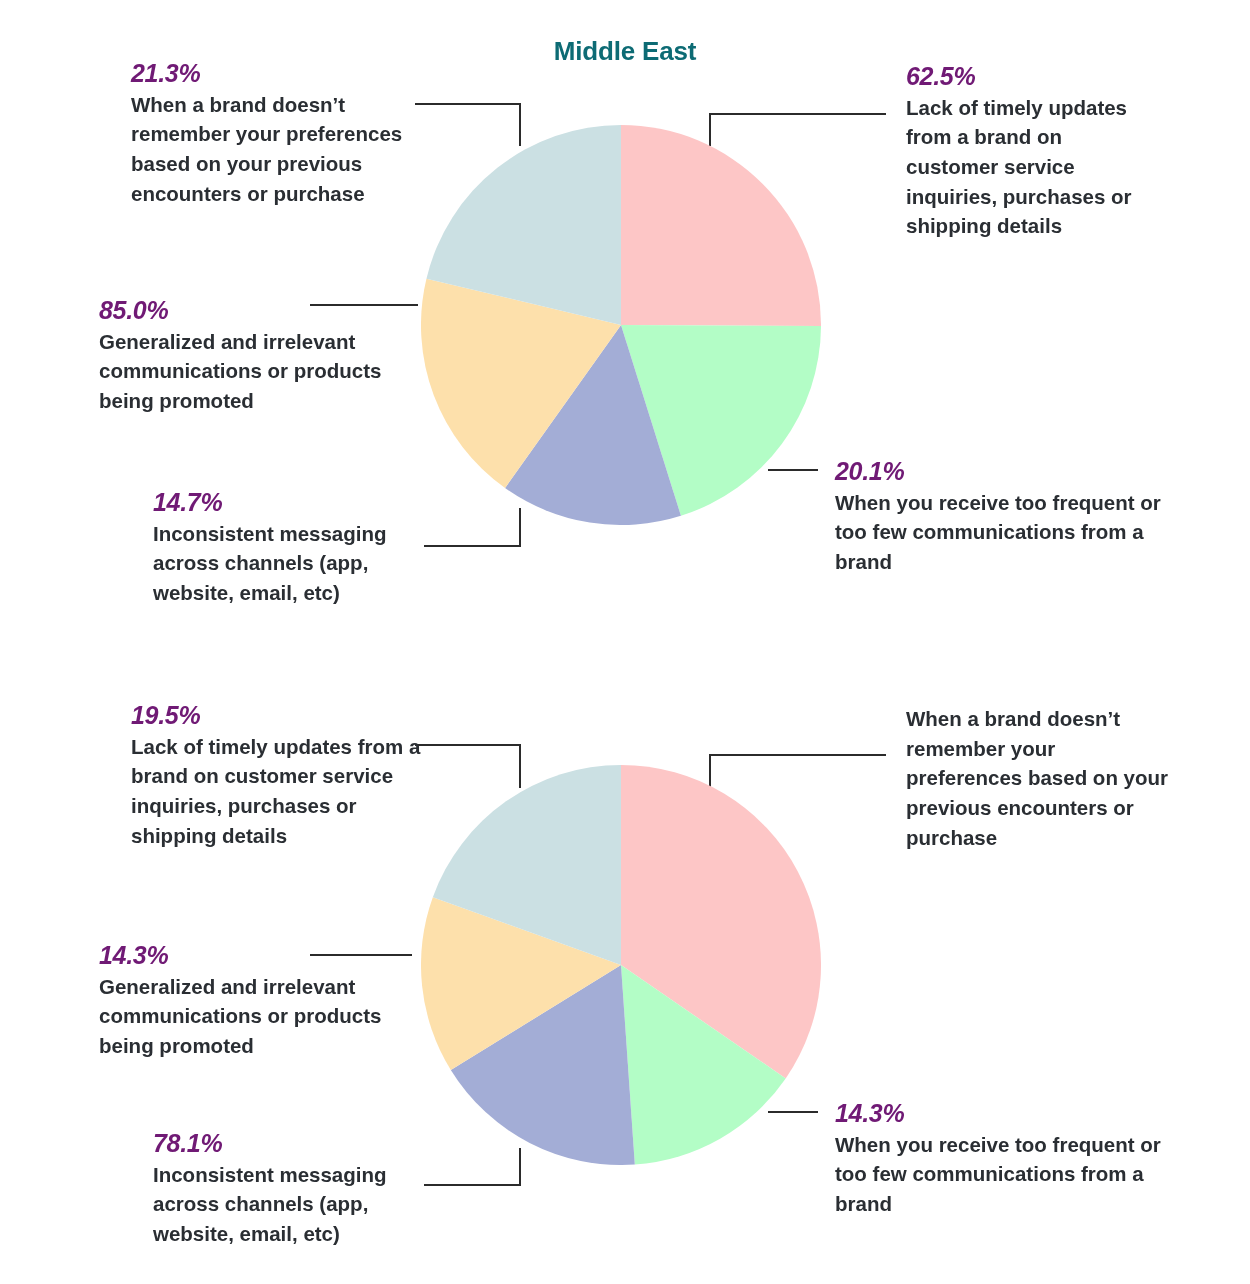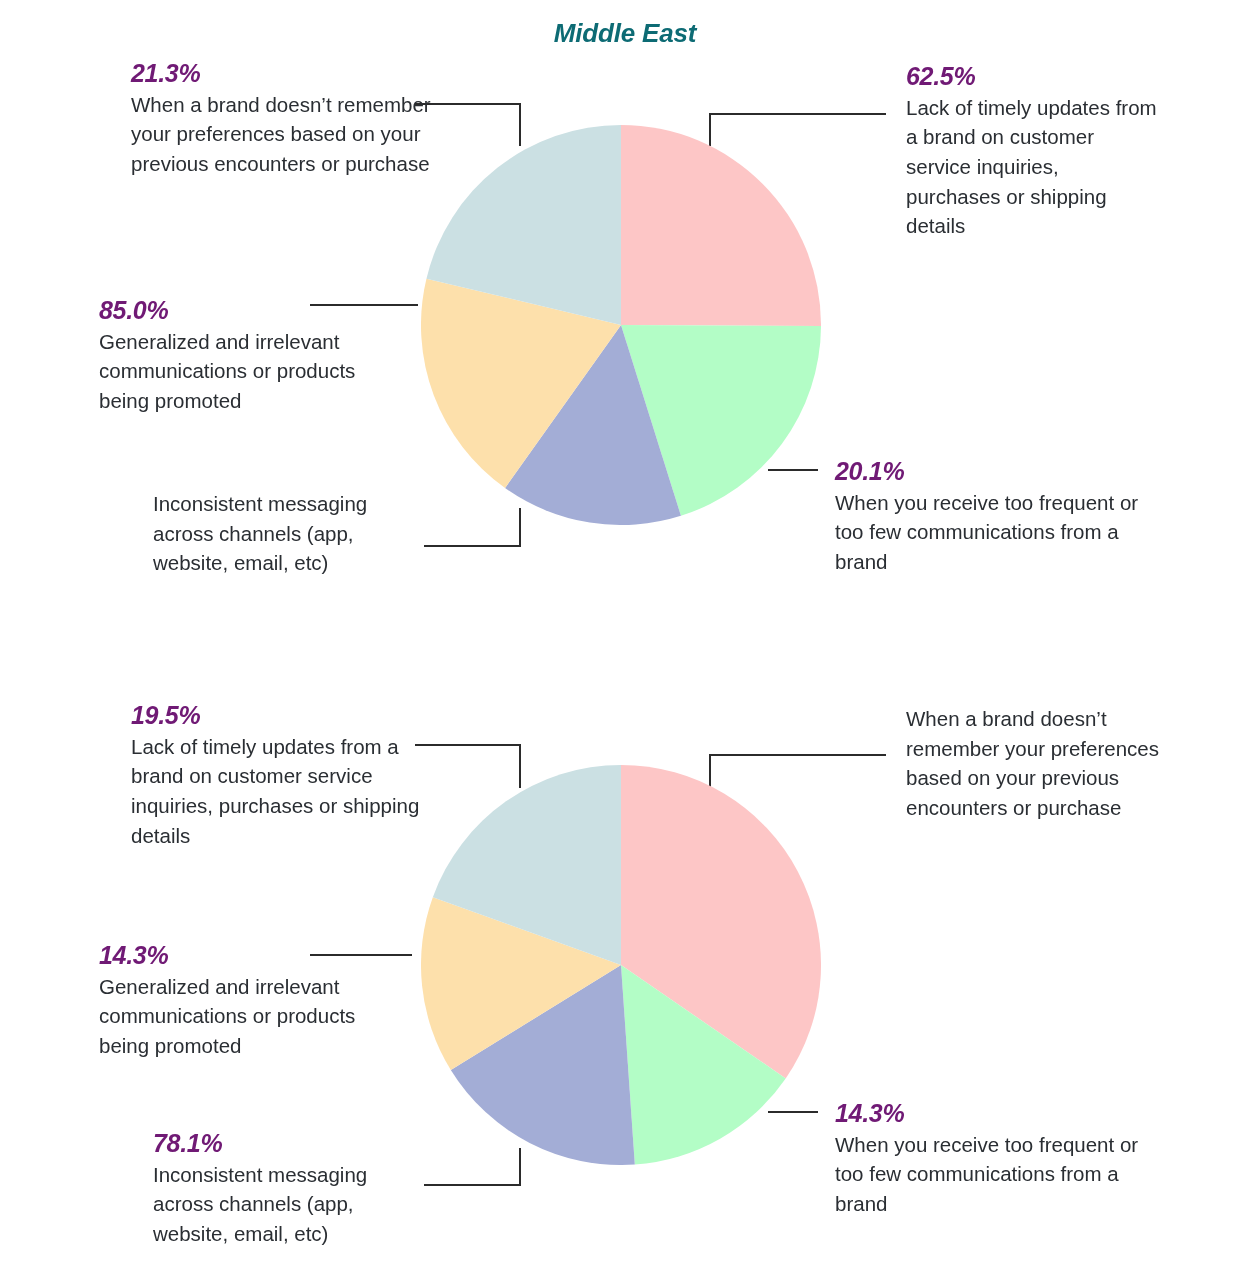--- a/index.html
+++ b/index.html
@@ -59,31 +59,31 @@
     letter-spacing: -0.3px;
     line-height: 1.1;
     margin: 0 0 2px 0;
     font-style: italic;
   }
   .callout .desc {
     color: #2a2e33;
     font-size: 20.5px;
     line-height: 1.45;
     margin: 0;
-    font-weight: 400;
+    font-weight: 700;
   }
   .callout.right { text-align: left; }
   .callout.left  { text-align: left; }
 </style>
 </head>
 <body>
 
 <section class="chart-block" id="block-me">
 
-  <div class="chart-title" style="top:18px;font-style:italic;">Middle East</div>
+  <div class="chart-title" style="top:36px;">Middle East</div>
 
   <svg class="leaders" height="650" width="1250">
 
     <polyline points="415,104 520,104 520,146" fill="none" stroke="#2b2b2b" stroke-width="2"></polyline>
 
     <polyline points="310,305 418,305" fill="none" stroke="#2b2b2b" stroke-width="2"></polyline>
 
     <polyline points="424,546 520,546 520,508" fill="none" stroke="#2b2b2b" stroke-width="2"></polyline>
 
     <polyline points="886,114 710,114 710,146" fill="none" stroke="#2b2b2b" stroke-width="2"></polyline>
@@ -112,20 +112,21 @@
     <p class="pct">21.3%</p>
     <p class="desc">When a brand doesn’t remember your preferences based on your previous encounters or purchase</p>
   </div>
 
   <div class="callout left" style="left:99px; top:297px; width:300px;">
     <p class="pct">85.0%</p>
     <p class="desc">Generalized and irrelevant communications or products being promoted</p>
   </div>
 
   <div class="callout left" style="left:153px; top:489px; width:268px;">
+    <p class="pct">14.7%</p>
     <p class="desc">Inconsistent messaging across channels (app, website, email, etc)</p>
   </div>
 
   <div class="callout right" style="left:906px; top:63px; width:252px;">
     <p class="pct">62.5%</p>
     <p class="desc">Lack of timely updates from a brand on customer service inquiries, purchases or shipping details</p>
   </div>
 
   <div class="callout right" style="left:835px; top:458px; width:330px;">
     <p class="pct">20.1%</p>

